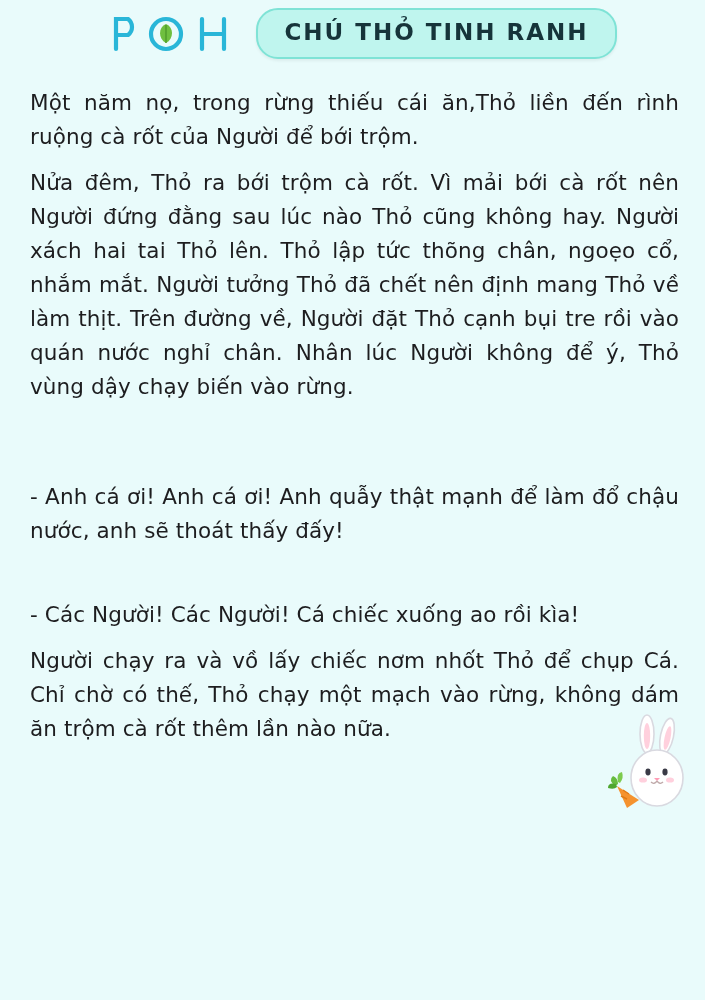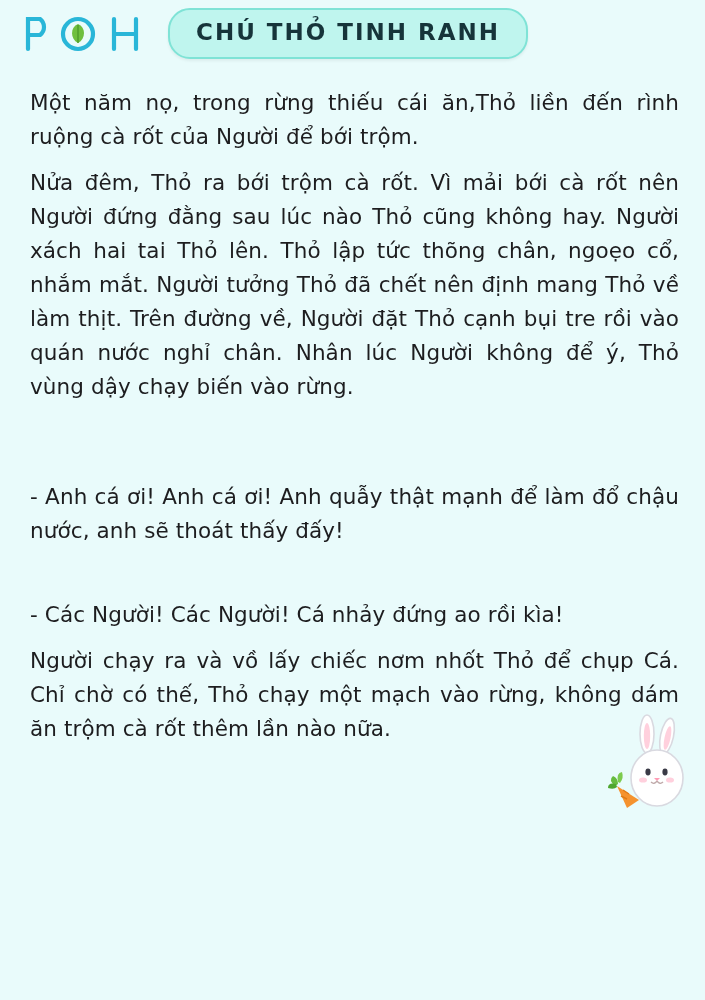--- a/index.html
+++ b/index.html
@@ -15,20 +15,21 @@
     position: relative;
   }
 
   
   .header {
     display: flex;
     align-items: center;
     padding: 10px 0 6px 18px;
     height: 62px;
     box-sizing: border-box;
+    justify-content: center;
   }
 
   .logo {
     display: flex;
     align-items: center;
     width: 150px;
     flex: 0 0 150px;
   }
   .logo svg { display: block; }
 
@@ -109,21 +110,21 @@
   </div>
 </div>
 
 <div class="content">
   <p class="para">Một năm nọ, trong rừng thiếu cái ăn,Thỏ liền đến rình ruộng cà rốt của Người để bới trộm.</p>
   <p class="para">Nửa đêm, Thỏ ra bới trộm cà rốt. Vì mải bới cà rốt nên Người đứng đằng sau lúc nào Thỏ cũng không hay. Người xách hai tai Thỏ lên. Thỏ lập tức thõng chân, ngoẹo cổ, nhắm mắt. Người tưởng Thỏ đã chết nên định mang Thỏ về làm thịt. Trên đường về, Người đặt Thỏ cạnh bụi tre rồi vào quán nước nghỉ chân. Nhân lúc Người không để ý, Thỏ vùng dậy chạy biến vào rừng.</p>
   <div class="gap"></div>
   <div class="gap"></div>
   <p class="para">- Anh cá ơi! Anh cá ơi! Anh quẫy thật mạnh để làm đổ chậu nước, anh sẽ thoát thấy đấy!</p>
   <div class="gap"></div>
-  <p class="para">- Các Người! Các Người! Cá nhảy đứng ao rồi kìa!</p>
+  <p class="para">- Các Người! Các Người! Cá chiếc xuống ao rồi kìa!</p>
   <p class="para">Người chạy ra và vồ lấy chiếc nơm nhốt Thỏ để chụp Cá. Chỉ chờ có thế, Thỏ chạy một mạch vào rừng, không dám ăn trộm cà rốt thêm lần nào nữa.</p>
 </div>
 
 <svg class="rabbit-art" viewBox="0 0 90 110">
 
   <ellipse cx="42" cy="22" rx="7" ry="19" fill="#ffffff" stroke="#d9d9e0" stroke-width="1.6"></ellipse>
   <ellipse cx="42" cy="24" rx="3.2" ry="13" fill="#ffd0dd"></ellipse>
   <ellipse cx="62" cy="24" rx="6.5" ry="18" fill="#ffffff" stroke="#d9d9e0" stroke-width="1.6" transform="rotate(12 62 24)"></ellipse>
   <ellipse cx="62.5" cy="26" rx="3" ry="12" fill="#ffd0dd" transform="rotate(12 62 26)"></ellipse>
 

